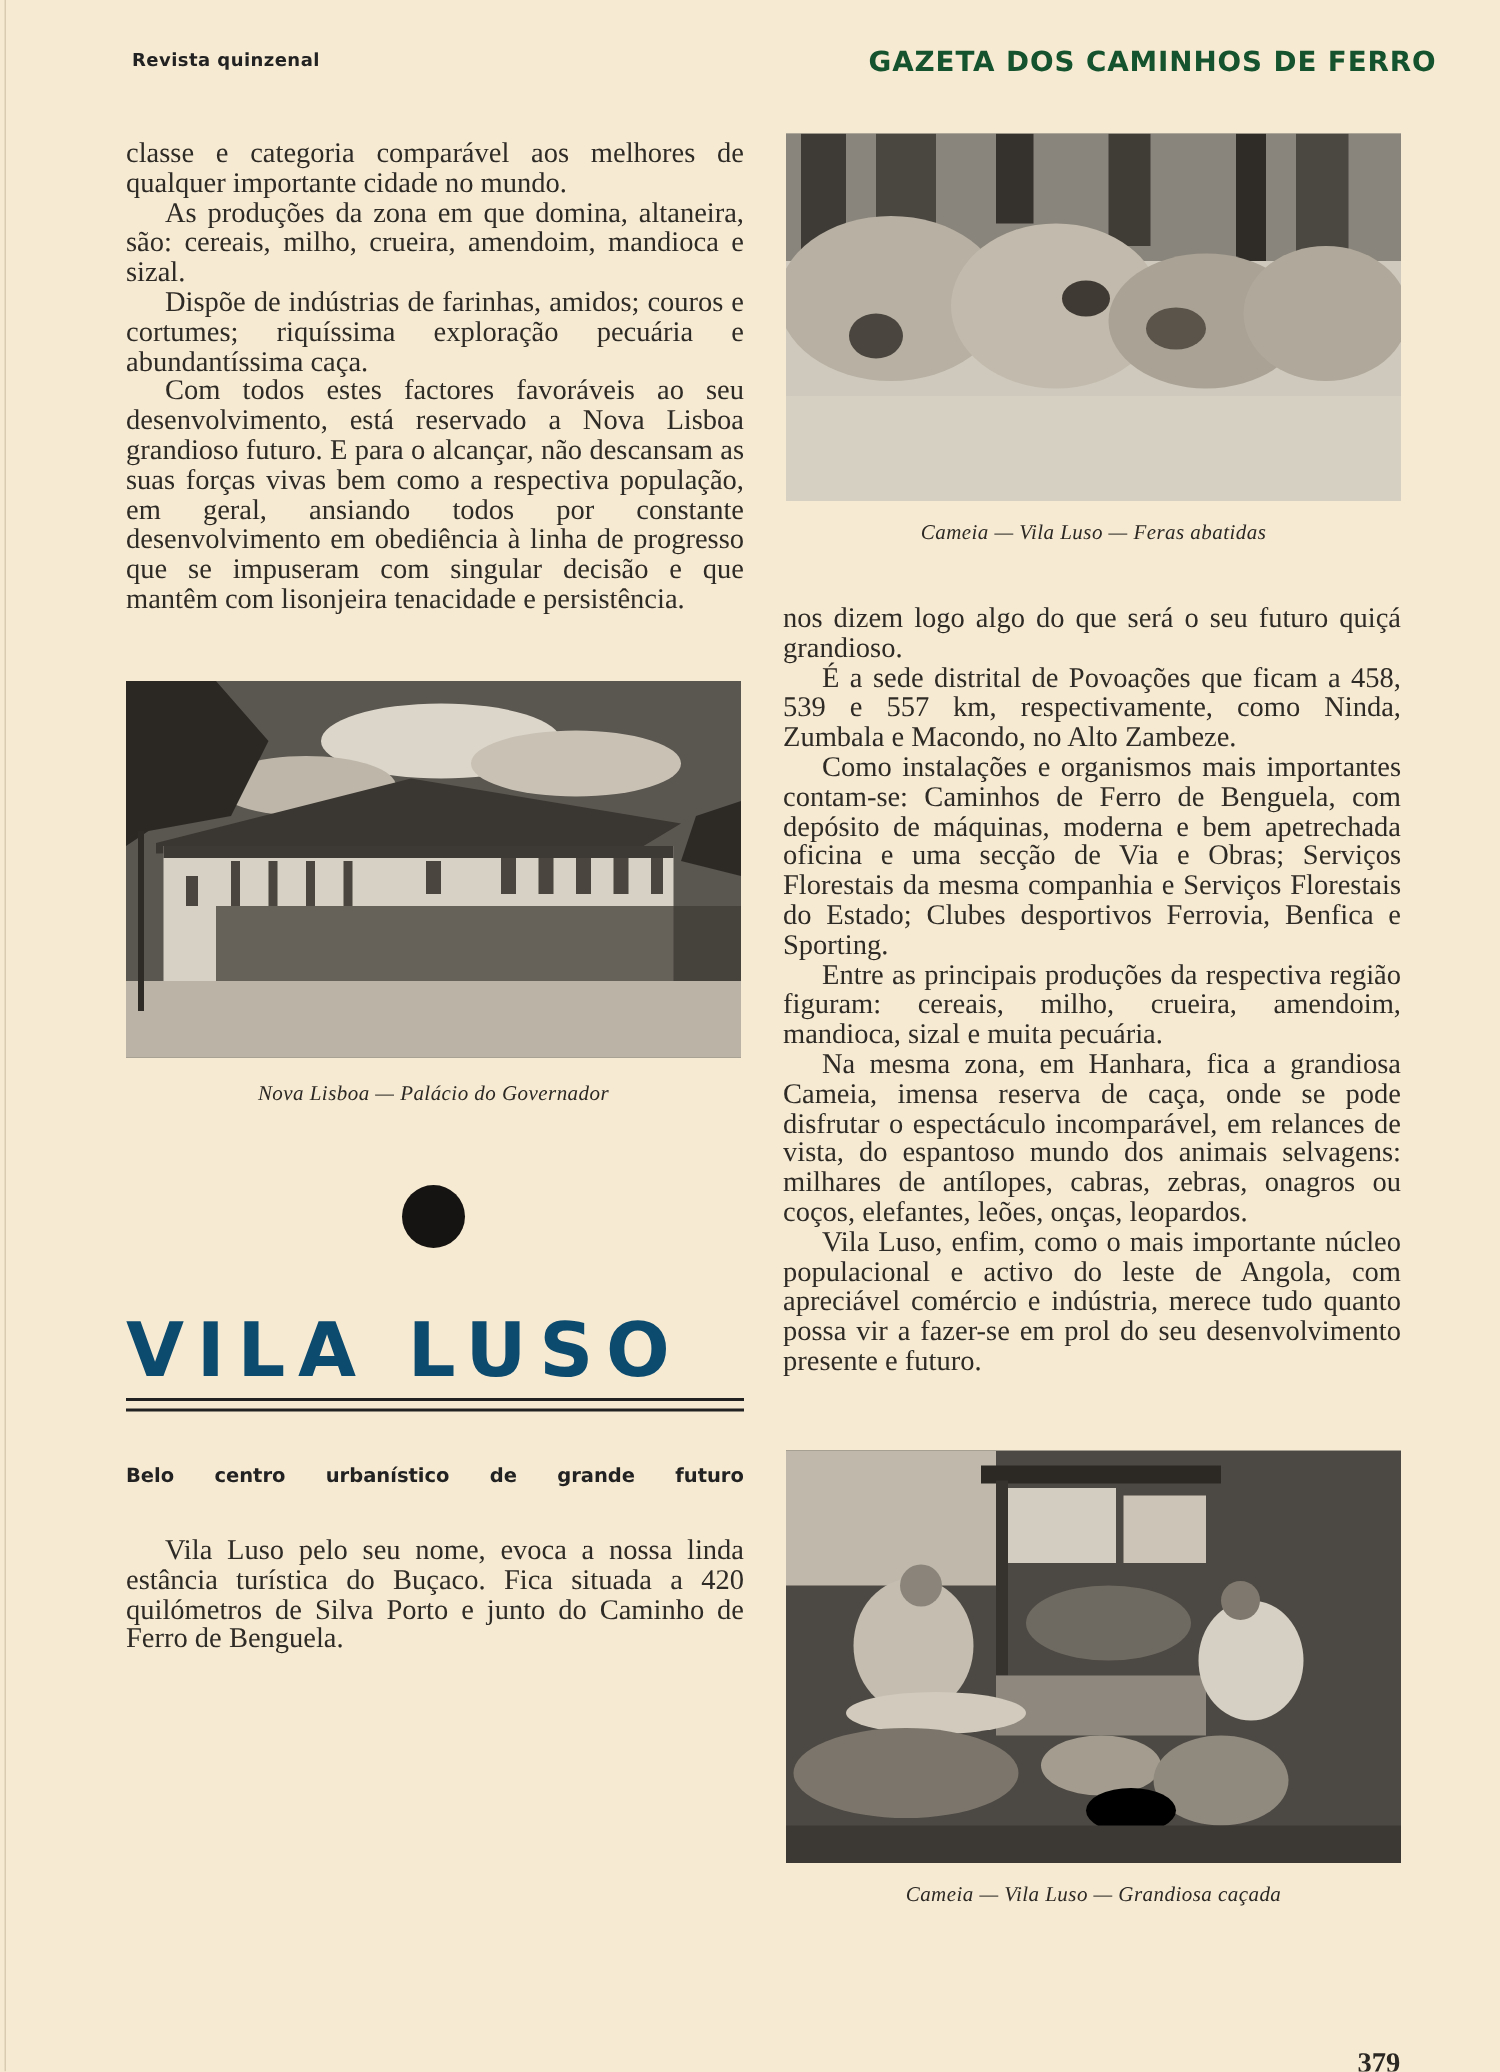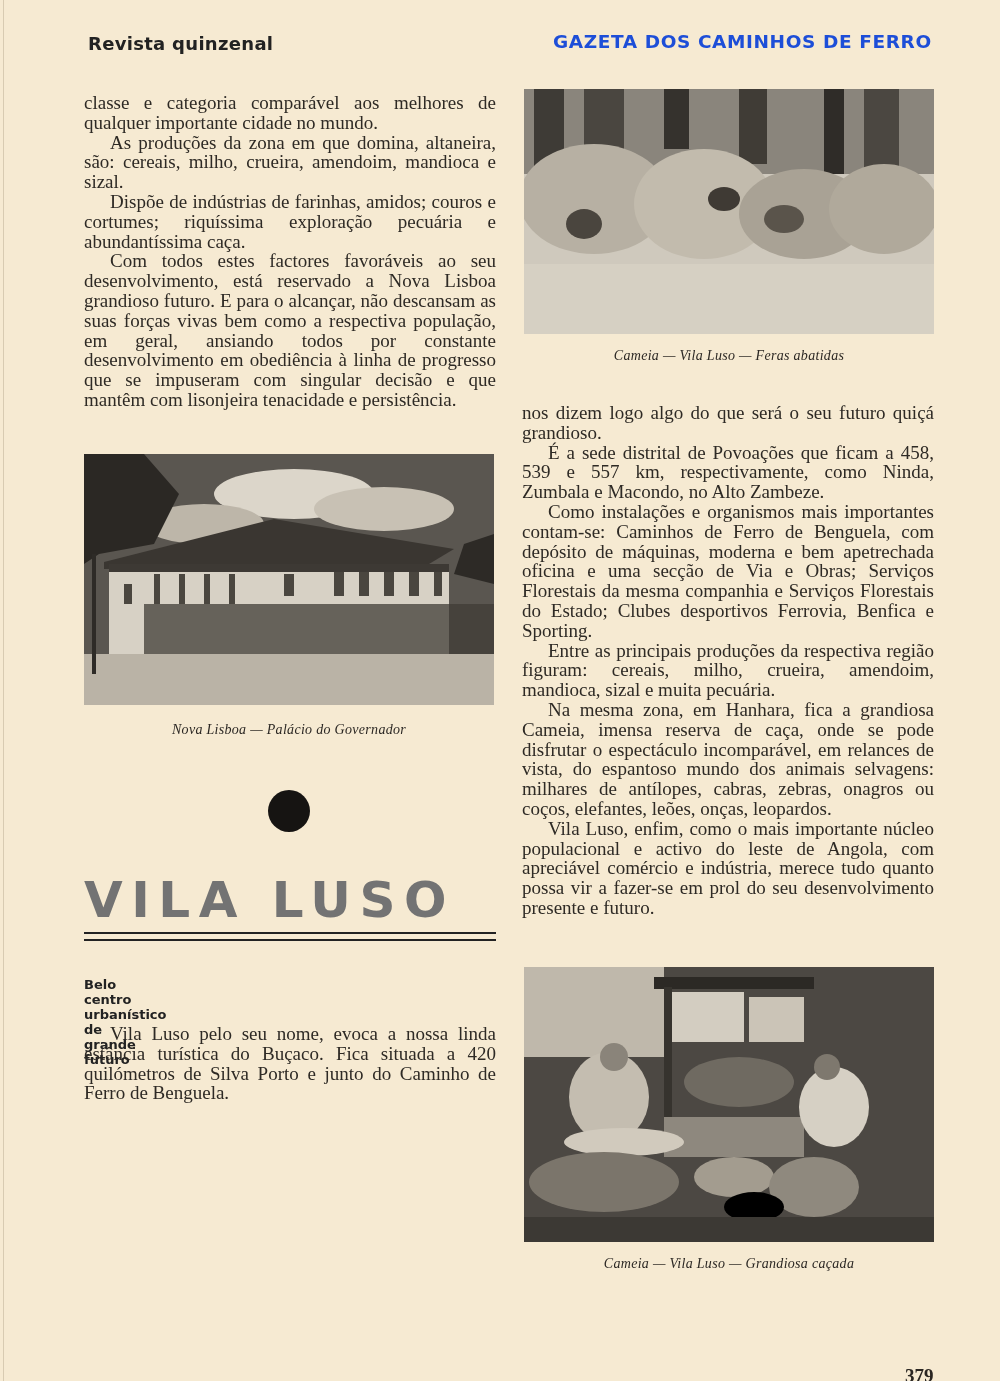--- a/index.html
+++ b/index.html
@@ -9,26 +9,26 @@
     font-family: "Liberation Serif", "DejaVu Serif", serif;
     color: #2a2622;
   }
   .page-edge {
     position: absolute; left: 3px; top: 0; width: 1px; height: 1381px;
     background: #d8cbb2;
   }
   .running-left {
     position: absolute; left: 88px; top: 33px;
     font-family: "DejaVu Sans", "Liberation Sans", sans-serif;
-    font-weight: bold; font-size: 18px; letter-spacing: 0.3px; color: #222;
+    font-weight: bold; font-size: 12px; letter-spacing: 0.3px; color: #222;
   }
   .running-right {
-    position: absolute; left: 553px; top: 31px;
+    position: absolute; left: 579px; top: 31px;
     font-family: "DejaVu Sans", "Liberation Sans", sans-serif;
-    font-weight: bold; font-size: 18.5px; letter-spacing: 0.6px; color: #1d4ed8;
+    font-weight: bold; font-size: 18.5px; letter-spacing: 0.6px; color: #14532d;
   }
   .col-text {
     position: absolute; font-size: 19px; line-height: 19.8px;
     text-align: justify; color: #2e2a25;
   }
   .col-text p { margin: 0; text-indent: 0; }
   .col-text p.ind { text-indent: 26px; }
   .photo {
     position: absolute; overflow: hidden;
     background-color: #6d6a64;
@@ -38,30 +38,30 @@
     position: absolute; font-size: 14px; color: #2c2824;
     text-align: center; letter-spacing: 0.3px; font-style: italic;
   }
   .dot {
     position: absolute; left: 268px; top: 790px; width: 42px; height: 42px;
     border-radius: 50%; background: #161412;
   }
   .headline {
     position: absolute; left: 84px; top: 872px; width: 412px;
     font-family: "DejaVu Sans", "Liberation Sans", sans-serif;
-    font-size: 50px; font-weight: bold; letter-spacing: 8.5px; color: #737373;
+    font-size: 50px; font-weight: bold; letter-spacing: 8.5px; color: #0c4a6e;
     line-height: 56px; white-space: nowrap;
   }
   .rule1 { position: absolute; left: 84px; top: 932px; width: 412px; height: 2px; background: #222; }
   .rule2 { position: absolute; left: 84px; top: 939px; width: 412px; height: 2px; background: #222; }
   .subhead {
     position: absolute; left: 84px; top: 977px; width: 412px;
     font-family: "DejaVu Sans", "Liberation Sans", sans-serif;
     font-size: 13px; font-weight: bold; color: #222;
-    display: flex; justify-content: space-between; flex-direction: column;
+    display: flex; justify-content: space-between;
   }
   .page-num {
     position: absolute; left: 905px; top: 1365px;
     font-size: 19px; font-weight: bold; color: #2a2622;
   }
 </style>
 </head>
 <body>
 
 <div class="page-edge"></div>

